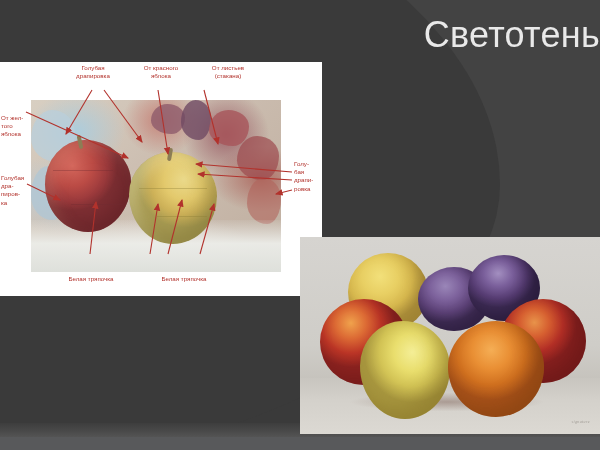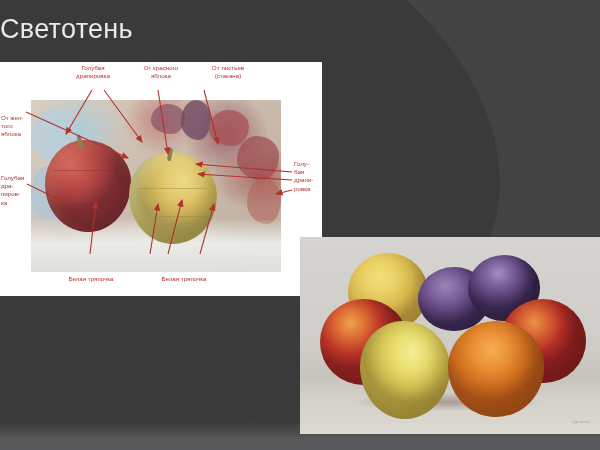--- a/index.html
+++ b/index.html
@@ -29,23 +29,23 @@
     position:absolute;left:0;bottom:0;width:600px;height:13px;
     background:#58595b;
   }
   .bg-bottom-shade{
     position:absolute;left:0;bottom:13px;width:600px;height:14px;
     background:linear-gradient(to bottom,#3d3d3d 0%,#4a4a4a 60%,#545454 100%);
   }
   
   .title{
     position:absolute;left:0;top:14px;width:600px;
-    text-align:left;
+    text-align:right;
     color:#e9e9e9;
-    font-size:27px;
+    font-size:36px;
     letter-spacing:.3px;
     font-weight:400;
   }
   
   .panel{
     position:absolute;left:0;top:62px;
     width:322px;height:234px;
     background:#ffffff;
     overflow:hidden;
   }

